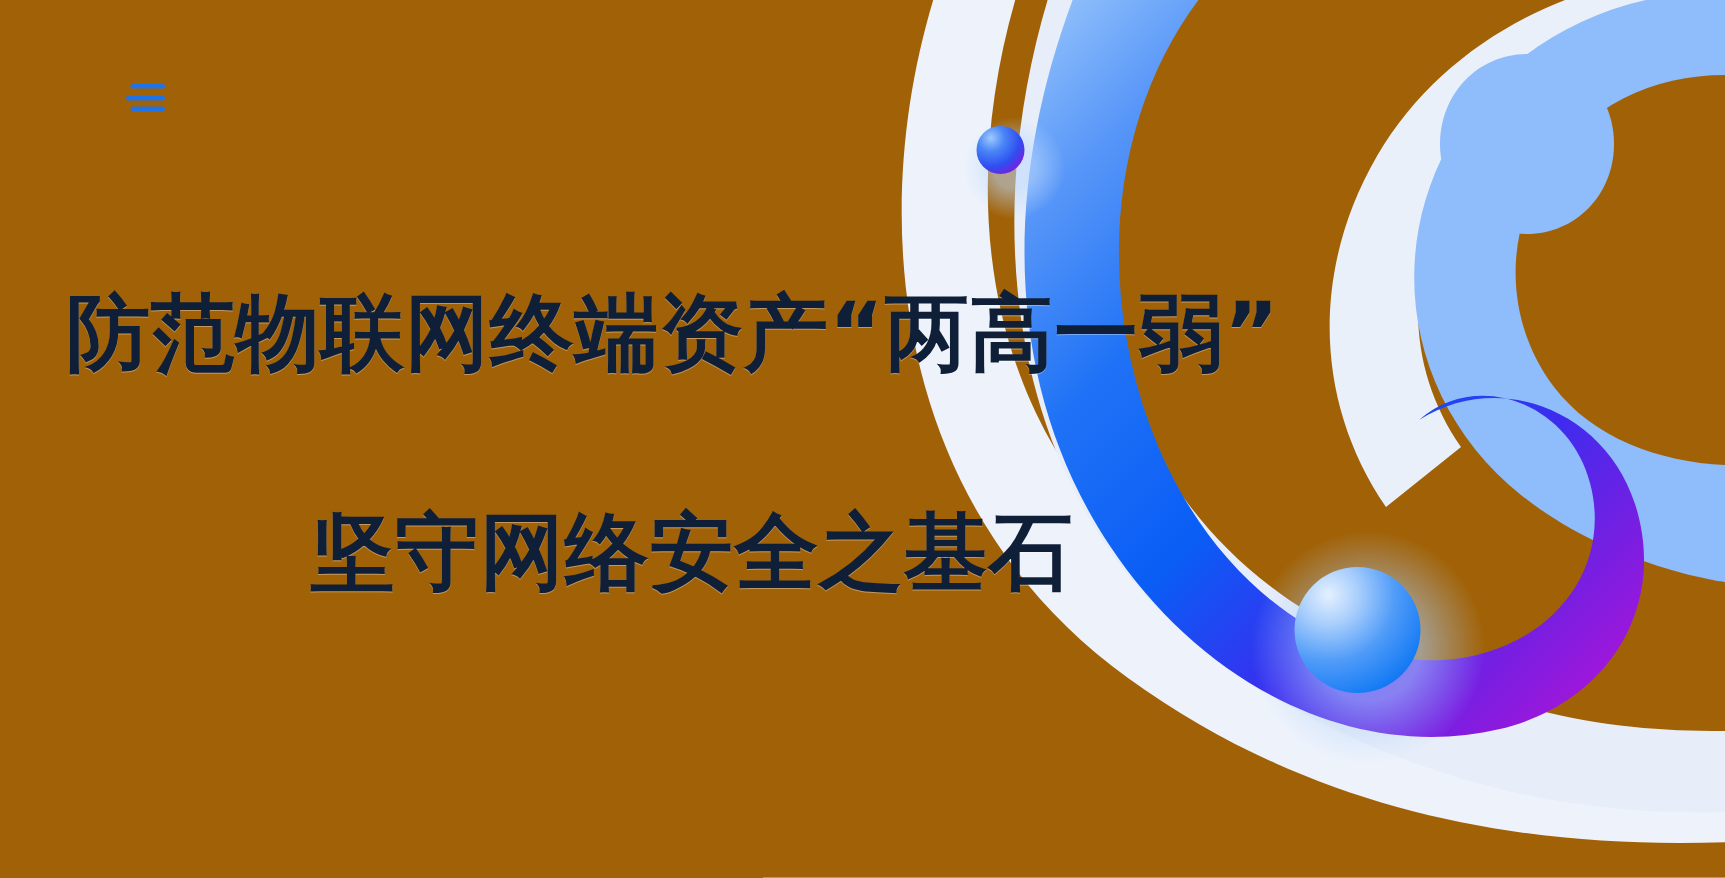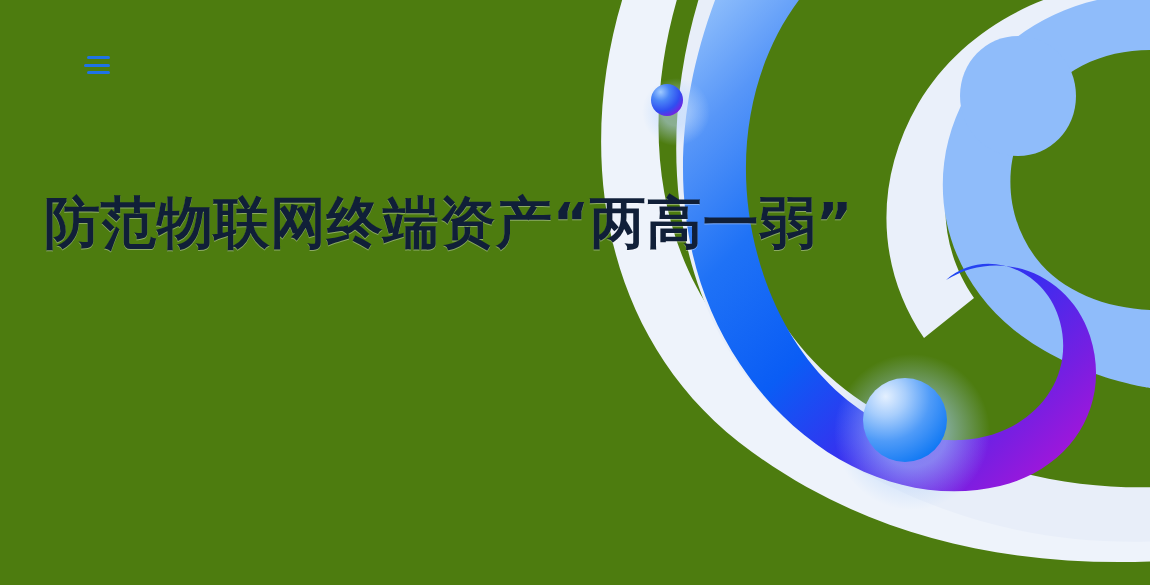--- a/index.html
+++ b/index.html
@@ -11,21 +11,21 @@
     height: 585px;
     background: #f5f8fd;
     font-family: "Liberation Sans", "DejaVu Sans", sans-serif;
     overflow: hidden;
   }
 
   #slide {
     position: relative;
     width: 1150px;
     height: 585px;
-    background: #4d7c0f;
+    background: #a16207;
     overflow: hidden;
   }
 
   
   #decor {
     position: absolute;
     left: 0;
     top: 0;
     width: 1150px;
     height: 585px;
@@ -240,15 +240,16 @@
   </svg>
 
   <div id="menu-button">
     <span class="bar b1"></span>
     <span class="bar b2"></span>
     <span class="bar b3"></span>
   </div>
 
   <div id="title-block">
     <div class="title-line" id="title-line-1">防范物联网终端资产“两高一弱”</div>
+    <div class="title-line" id="title-line-2">坚守网络安全之基石</div>
   </div>
 
 </div>
 
 </body></html>

